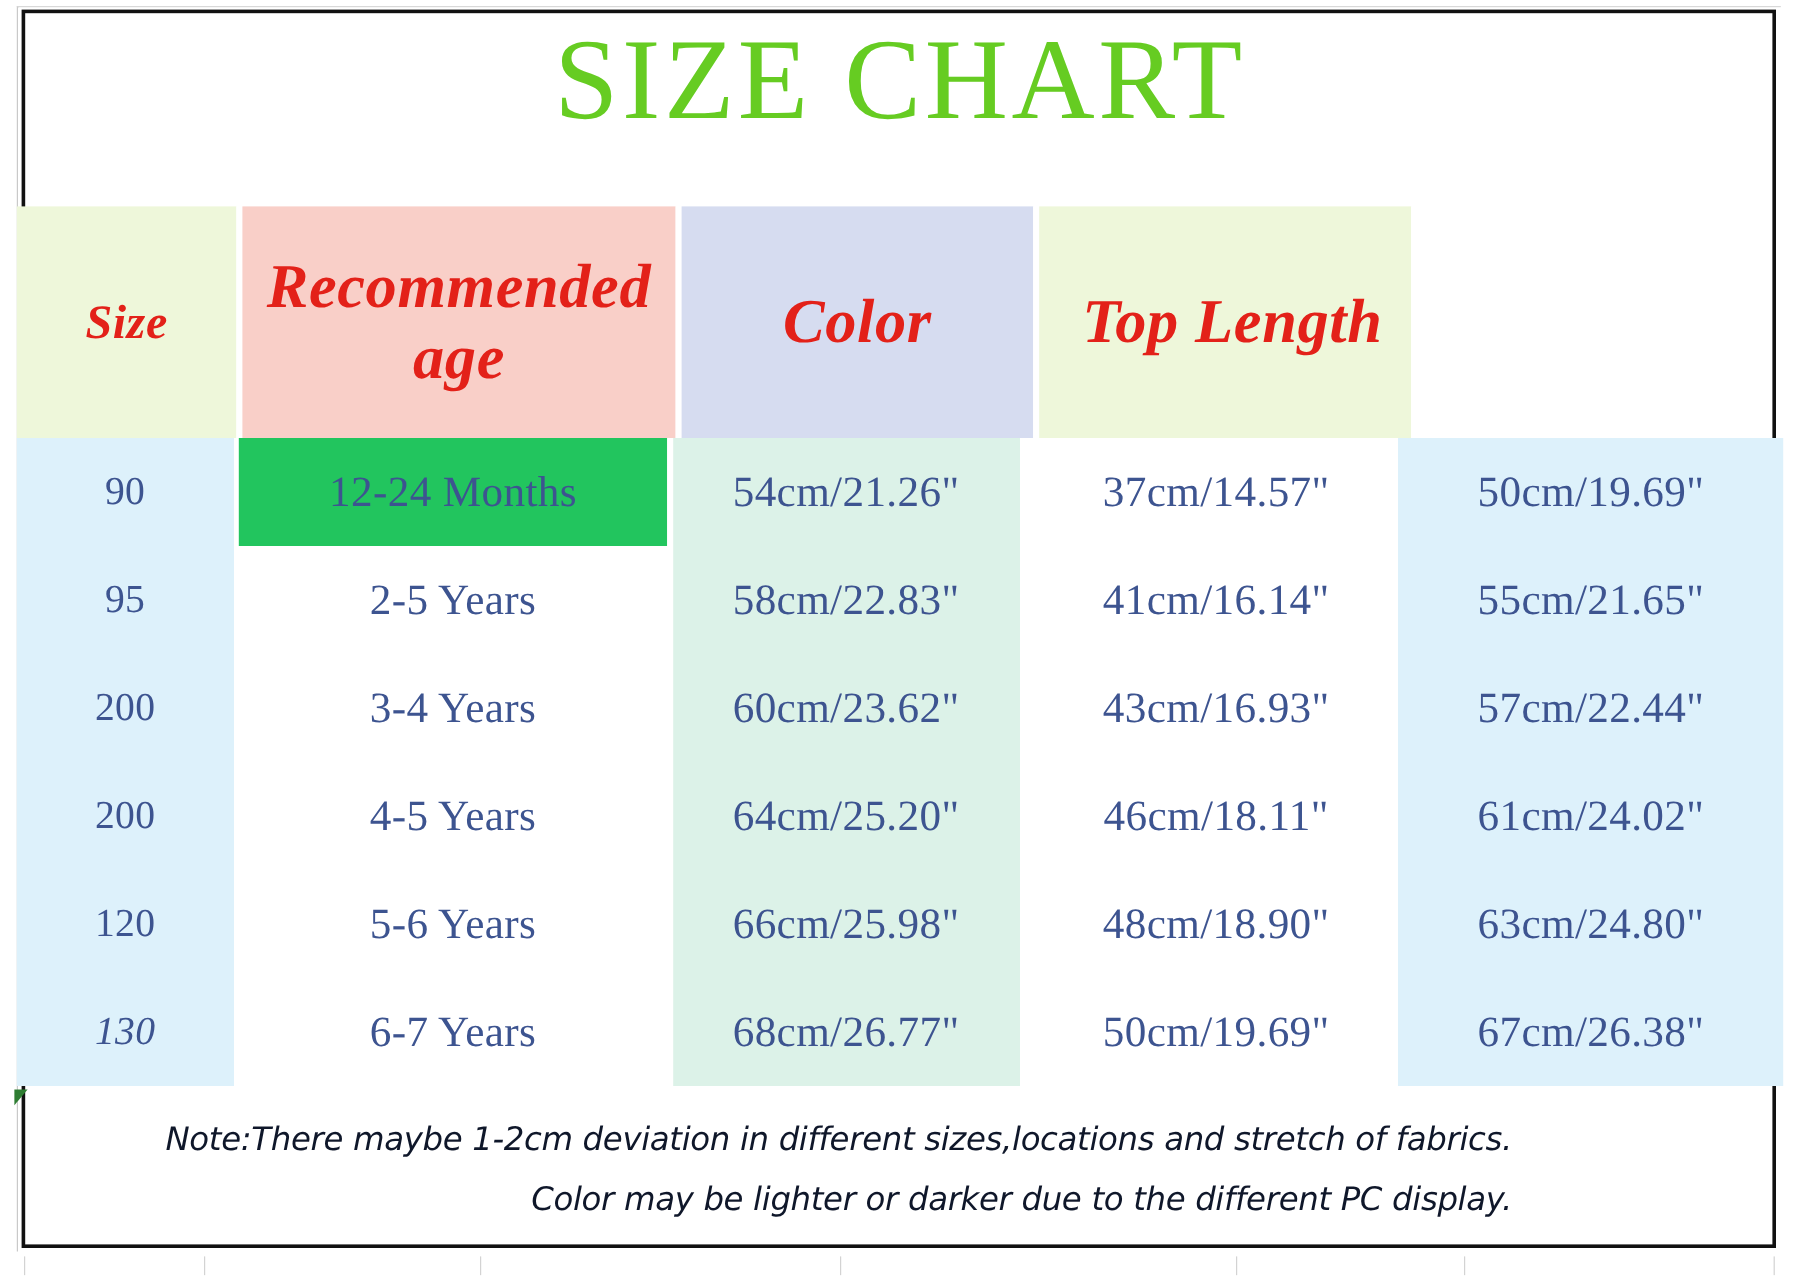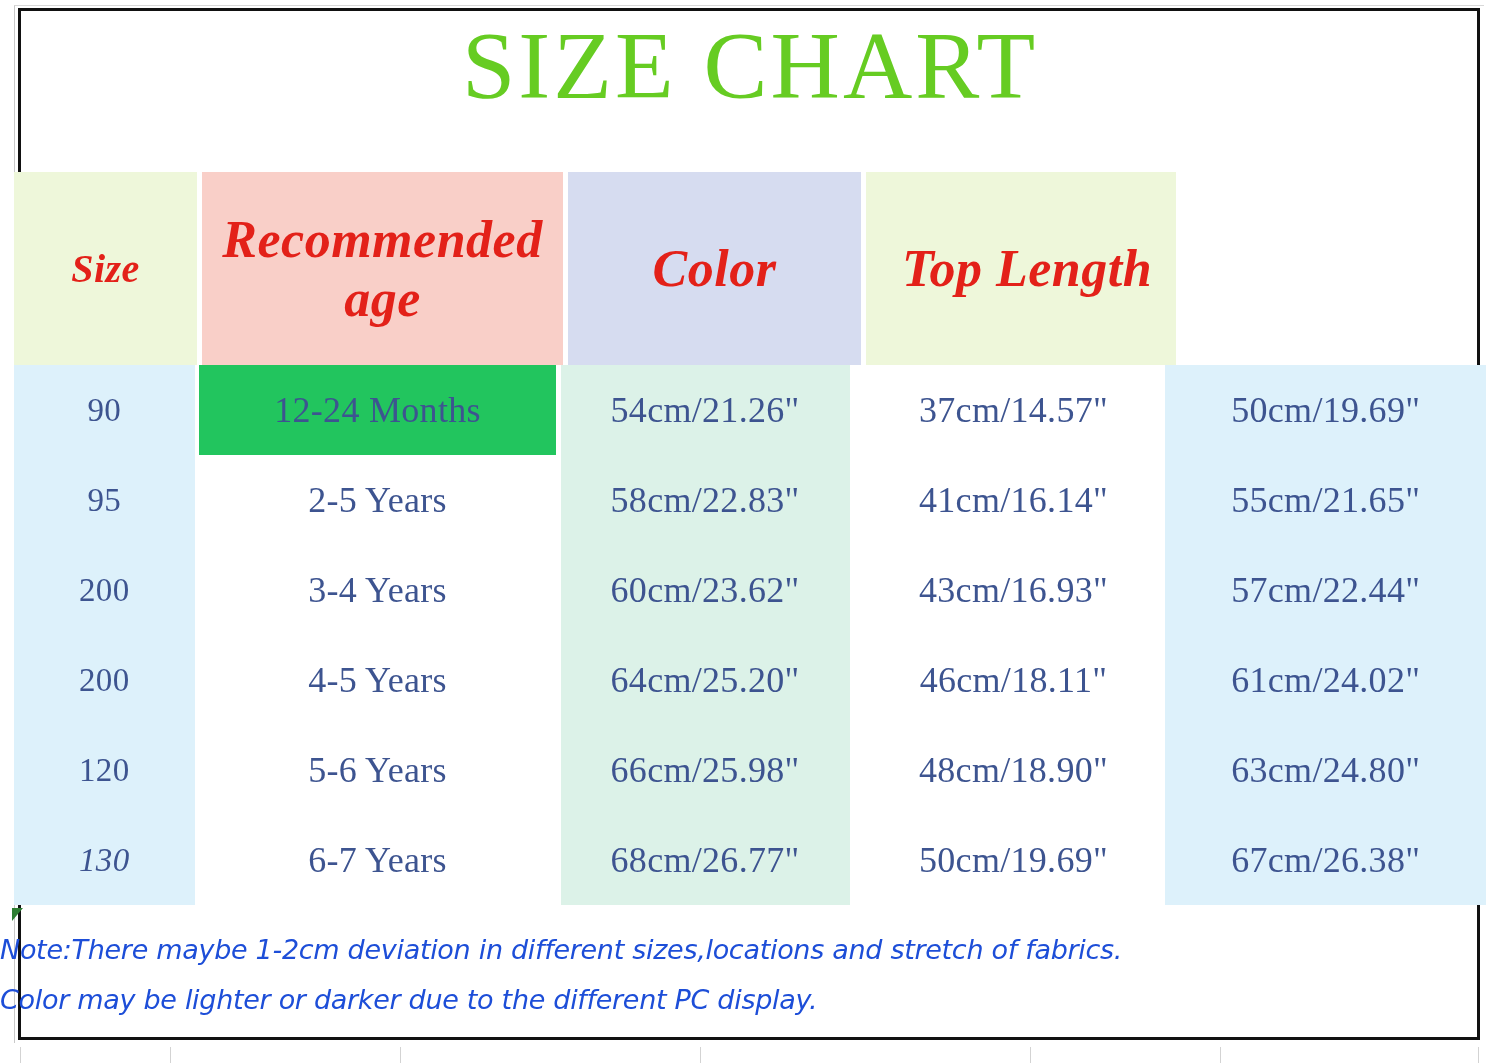--- a/index.html
+++ b/index.html
@@ -118,24 +118,24 @@
     width: 0;
     height: 0;
     border-left: 11px solid #2e7d32;
     border-bottom: 13px solid transparent;
   }
 
   .note {
     position: absolute;
     left: 0;
     width: 1260px;
-    text-align: left;
+    text-align: right;
     font-family: "DejaVu Sans", "Liberation Sans", sans-serif;
     font-size: 27px;
-    color: #1d4ed8;
+    color: #0f172a;
     font-style: italic;
     letter-spacing: -0.3px;
     white-space: nowrap;
   }
   .note1 { top: 934px; }
   .note2 { top: 984px; }
 </style>
 </head>
 <body>
 

